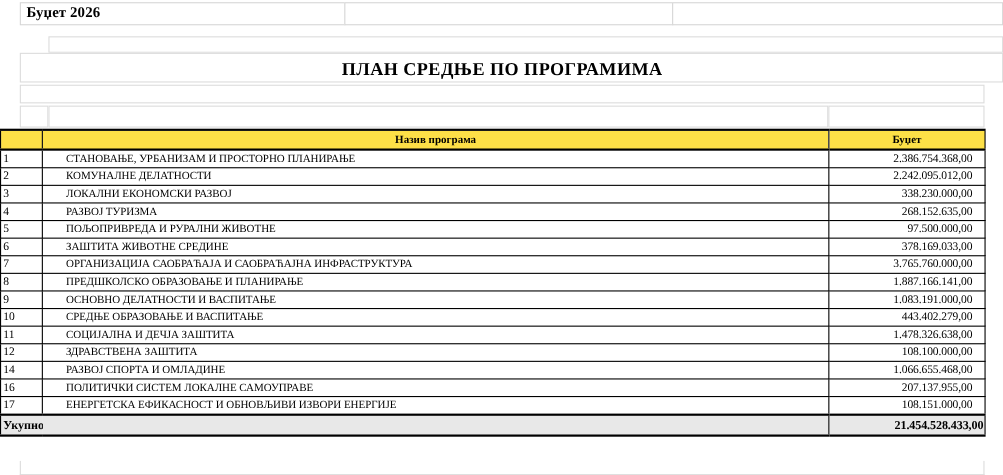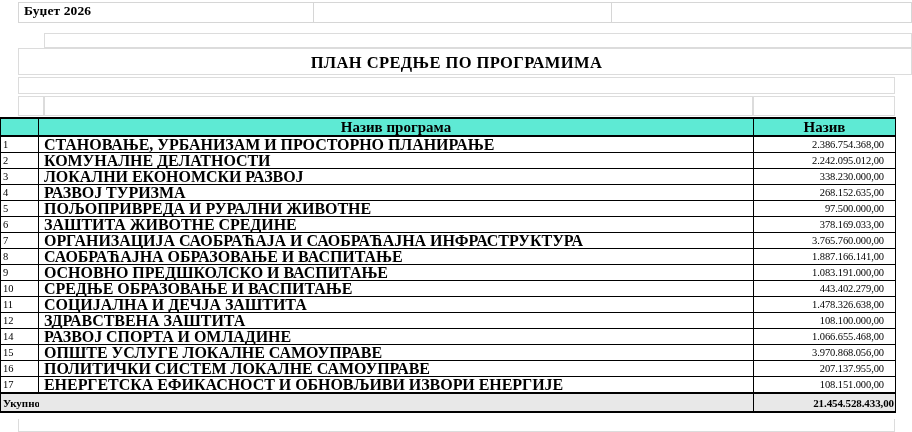--- a/index.html
+++ b/index.html
@@ -98,43 +98,42 @@
   .tbl th, .tbl td {
     border: 1px solid #000000;
     padding: 0;
     height: 15px;
     line-height: 14px;
     overflow: hidden;
     white-space: nowrap;
   }
 
   .tbl thead th {
-    background: #5eead4;
+    background: #fde047;
     font-weight: bold;
-    font-size: 15px;
+    font-size: 10px;
     height: 16px;
     line-height: 15px;
     border-top: 2px solid #000;
     border-bottom: 2px solid #000;
   }
   .th-num { border-right: 1px solid #000; }
   .th-name { text-align: center; }
   .th-amt  { text-align: center; }
 
   td.cell-num {
     text-align: left;
     padding-left: 2px;
     font-size: 10.5px;
   }
   td.cell-name {
     text-align: left;
-    padding-left: 5px;
-    font-size: 16px;
+    padding-left: 21px;
+    font-size: 10px;
     letter-spacing: -0.05px;
-    font-weight: bold;
   }
   td.cell-amt {
     text-align: right;
     padding-right: 11px;
     font-size: 10.5px;
     letter-spacing: -0.1px;
   }
 
   
   tr.total-row td {
@@ -198,21 +197,21 @@
   <table class="tbl">
     <colgroup>
       <col class="c-num">
       <col class="c-name">
       <col class="c-amt">
     </colgroup>
     <thead>
       <tr>
         <th class="th-num"></th>
         <th class="th-name">Назив програма</th>
-        <th class="th-amt">Назив</th>
+        <th class="th-amt">Буџет</th>
       </tr>
     </thead>
     <tbody id="tbody">
         <tr>
           <td class="cell-num">1</td>
           <td class="cell-name">СТАНОВАЊЕ, УРБАНИЗАМ И ПРОСТОРНО ПЛАНИРАЊЕ</td>
           <td class="cell-amt">2.386.754.368,00</td>
         </tr>
         <tr>
           <td class="cell-num">2</td>
@@ -239,26 +238,26 @@
           <td class="cell-name">ЗАШТИТА ЖИВОТНЕ СРЕДИНЕ</td>
           <td class="cell-amt">378.169.033,00</td>
         </tr>
         <tr>
           <td class="cell-num">7</td>
           <td class="cell-name">ОРГАНИЗАЦИЈА САОБРАЋАЈА И САОБРАЋАЈНА ИНФРАСТРУКТУРА</td>
           <td class="cell-amt">3.765.760.000,00</td>
         </tr>
         <tr>
           <td class="cell-num">8</td>
-          <td class="cell-name">САОБРАЋАЈНА ОБРАЗОВАЊЕ И ВАСПИТАЊЕ</td>
+          <td class="cell-name">ПРЕДШКОЛСКО ОБРАЗОВАЊЕ И ПЛАНИРАЊЕ</td>
           <td class="cell-amt">1.887.166.141,00</td>
         </tr>
         <tr>
           <td class="cell-num">9</td>
-          <td class="cell-name">ОСНОВНО ПРЕДШКОЛСКО И ВАСПИТАЊЕ</td>
+          <td class="cell-name">ОСНОВНО ДЕЛАТНОСТИ И ВАСПИТАЊЕ</td>
           <td class="cell-amt">1.083.191.000,00</td>
         </tr>
         <tr>
           <td class="cell-num">10</td>
           <td class="cell-name">СРЕДЊЕ ОБРАЗОВАЊЕ И ВАСПИТАЊЕ</td>
           <td class="cell-amt">443.402.279,00</td>
         </tr>
         <tr>
           <td class="cell-num">11</td>
           <td class="cell-name">СОЦИЈАЛНА И ДЕЧЈА ЗАШТИТА</td>
@@ -266,25 +265,20 @@
         </tr>
         <tr>
           <td class="cell-num">12</td>
           <td class="cell-name">ЗДРАВСТВЕНА ЗАШТИТА</td>
           <td class="cell-amt">108.100.000,00</td>
         </tr>
         <tr>
           <td class="cell-num">14</td>
           <td class="cell-name">РАЗВОЈ СПОРТА И ОМЛАДИНЕ</td>
           <td class="cell-amt">1.066.655.468,00</td>
-        </tr>
-        <tr>
-          <td class="cell-num">15</td>
-          <td class="cell-name">ОПШТЕ УСЛУГЕ ЛОКАЛНЕ САМОУПРАВЕ</td>
-          <td class="cell-amt">3.970.868.056,00</td>
         </tr>
         <tr>
           <td class="cell-num">16</td>
           <td class="cell-name">ПОЛИТИЧКИ СИСТЕМ ЛОКАЛНЕ САМОУПРАВЕ</td>
           <td class="cell-amt">207.137.955,00</td>
         </tr>
         <tr>
           <td class="cell-num">17</td>
           <td class="cell-name">ЕНЕРГЕТСКА ЕФИКАСНОСТ И ОБНОВЉИВИ ИЗВОРИ ЕНЕРГИЈЕ</td>
           <td class="cell-amt">108.151.000,00</td>

